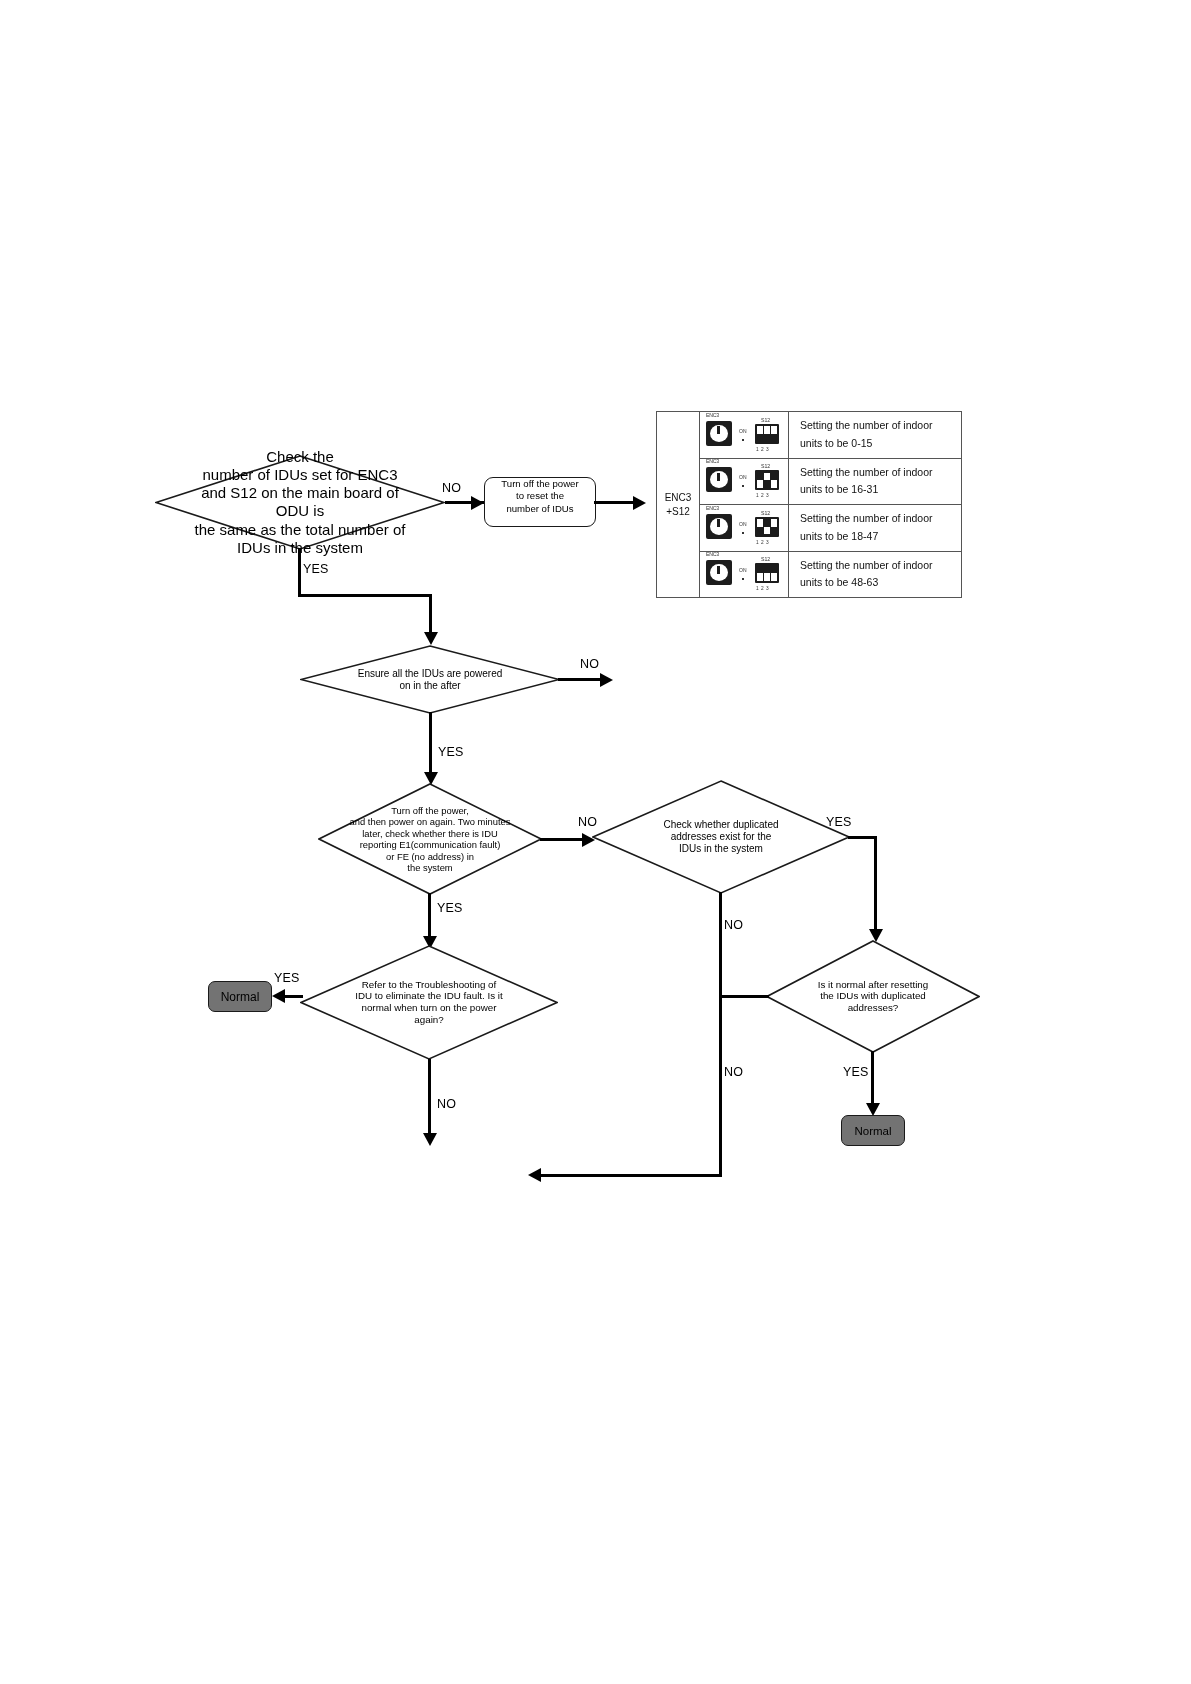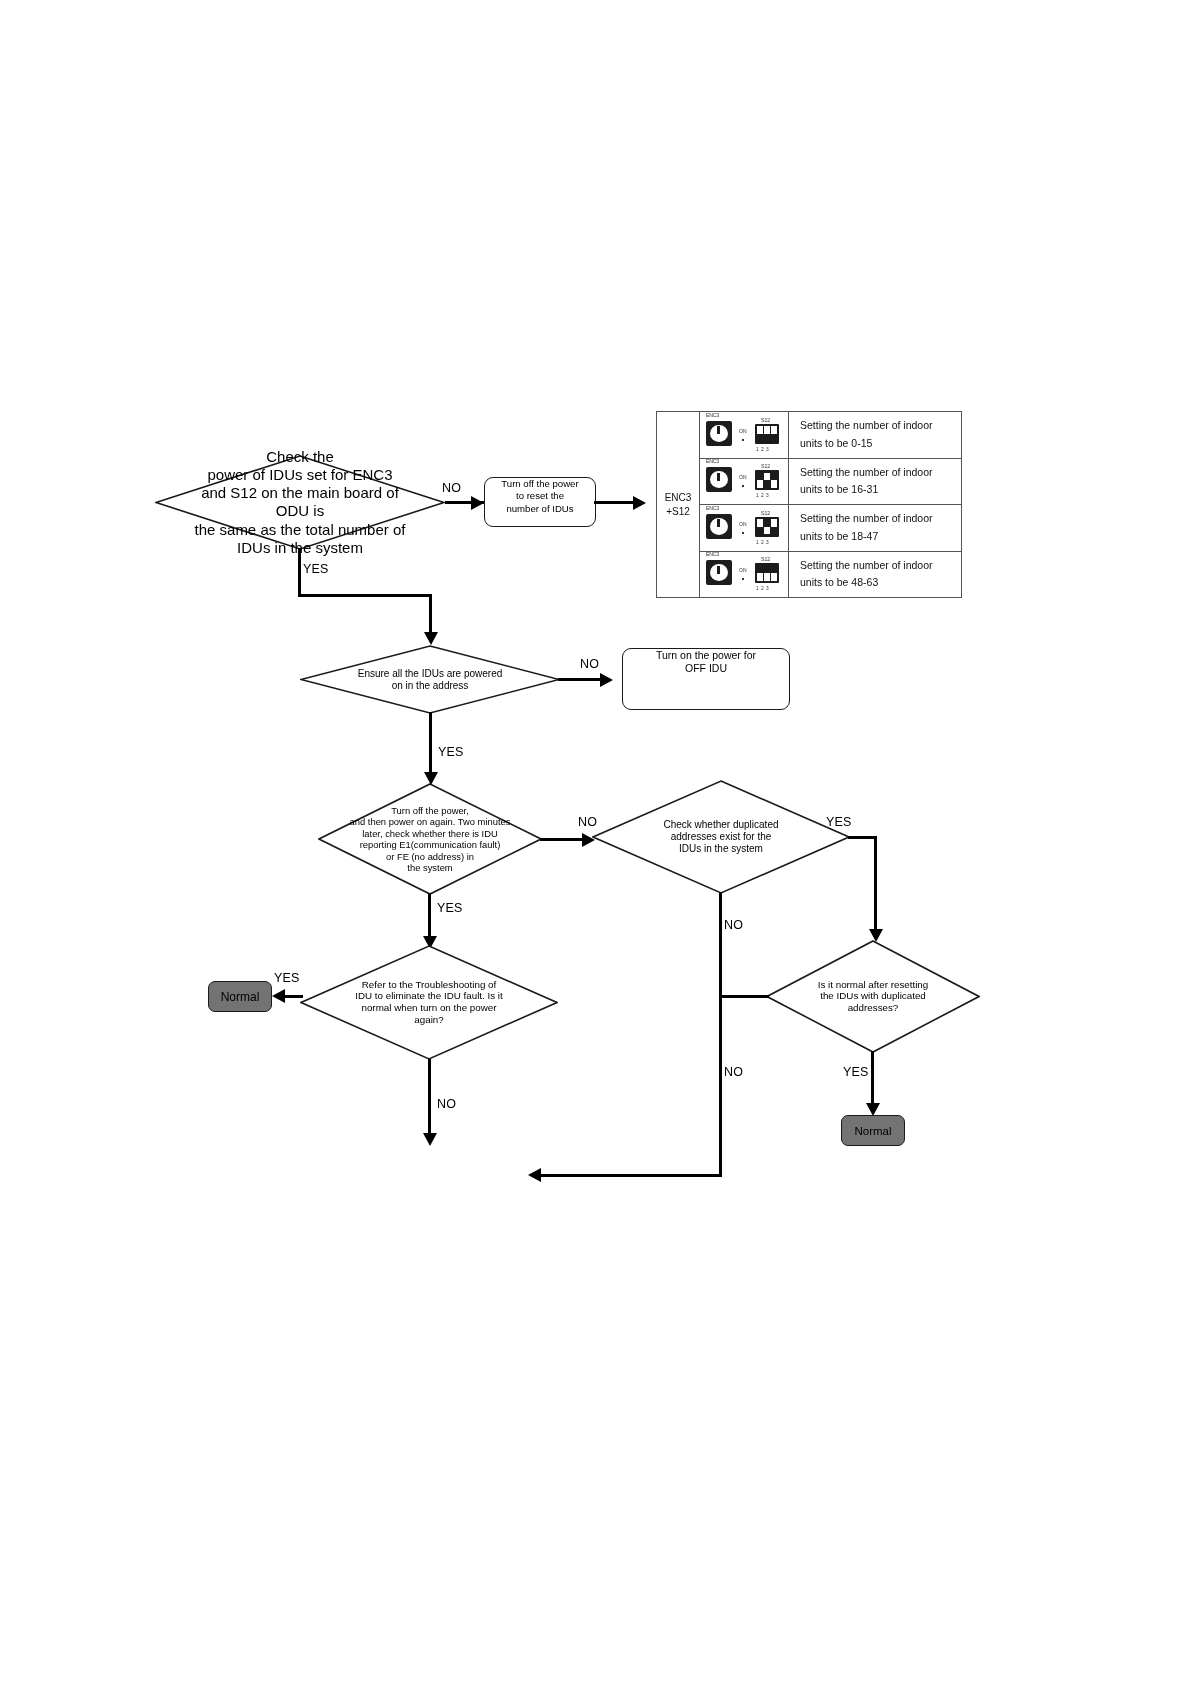--- a/index.html
+++ b/index.html
@@ -231,21 +231,21 @@
 <body>
 
 <div id="page">
 
   <div class="diamond" style="left:155px; top:455px; width:290px; height:95px;">
     <svg class="dshape" viewBox="0 0 290 95" preserveAspectRatio="none">
       <polygon points="145,1 289,47.5 145,94 1,47.5" fill="#ffffff" stroke="#1a1a1a" stroke-width="1.6"></polygon>
     </svg>
     <div class="dtext" style="font-size:15px;">
       <div>Check the</div>
-      <div>power of IDUs set for ENC3</div>
+      <div>number of IDUs set for ENC3</div>
       <div>and S12 on the main board of ODU is</div>
       <div>the same as the total number of</div>
       <div>IDUs in the system</div>
     </div>
   </div>
 
   <div class="ln lnh" style="left:445px; top:501px; width:39px;"></div>
   <div class="arrow arrow-right" style="left:471px; top:495.5px;"></div>
   <div class="elabel" style="left:442px; top:481px;">NO</div>
 
@@ -411,34 +411,28 @@
   <div class="ln lnv" style="left:429px; top:594px; height:42px;"></div>
   <div class="arrow arrow-down" style="left:423.5px; top:632px;"></div>
   <div class="elabel" style="left:303px; top:562px;">YES</div>
 
   <div class="diamond" style="left:300px; top:645px; width:260px; height:69px;">
     <svg class="dshape" viewBox="0 0 260 69" preserveAspectRatio="none">
       <polygon points="130,1 259,34.5 130,68 1,34.5" fill="#ffffff" stroke="#1a1a1a" stroke-width="1.6"></polygon>
     </svg>
     <div class="dtext" style="font-size:10px;">
       <div>Ensure all the IDUs are powered</div>
-      <div>on in the address</div>
+      <div>on in the after</div>
     </div>
   </div>
 
   <div class="ln lnh" style="left:558px; top:678px; width:50px;"></div>
   <div class="arrow arrow-right" style="left:600px; top:672.5px;"></div>
   <div class="elabel" style="left:580px; top:657px;">NO</div>
 
-  <div class="rrect" style="left:622px; top:648px; width:166px; height:60px; font-size:10.5px;">
-    <div>
-      <div>Turn on the  power for</div>
-      <div>OFF IDU</div>
-    </div>
-  </div>
 
   <div class="ln lnv" style="left:429px; top:712px; height:65px;"></div>
   <div class="arrow arrow-down" style="left:423.5px; top:772px;"></div>
   <div class="elabel" style="left:438px; top:745px;">YES</div>
 
   <div class="diamond" style="left:318px; top:783px; width:224px; height:112px;">
     <svg class="dshape" viewBox="0 0 224 112" preserveAspectRatio="none">
       <polygon points="112,1 223,56 112,111 1,56" fill="#ffffff" stroke="#1a1a1a" stroke-width="1.6"></polygon>
     </svg>
     <div class="dtext" style="left:-2%; right:-2%; font-size:9.4px;">

